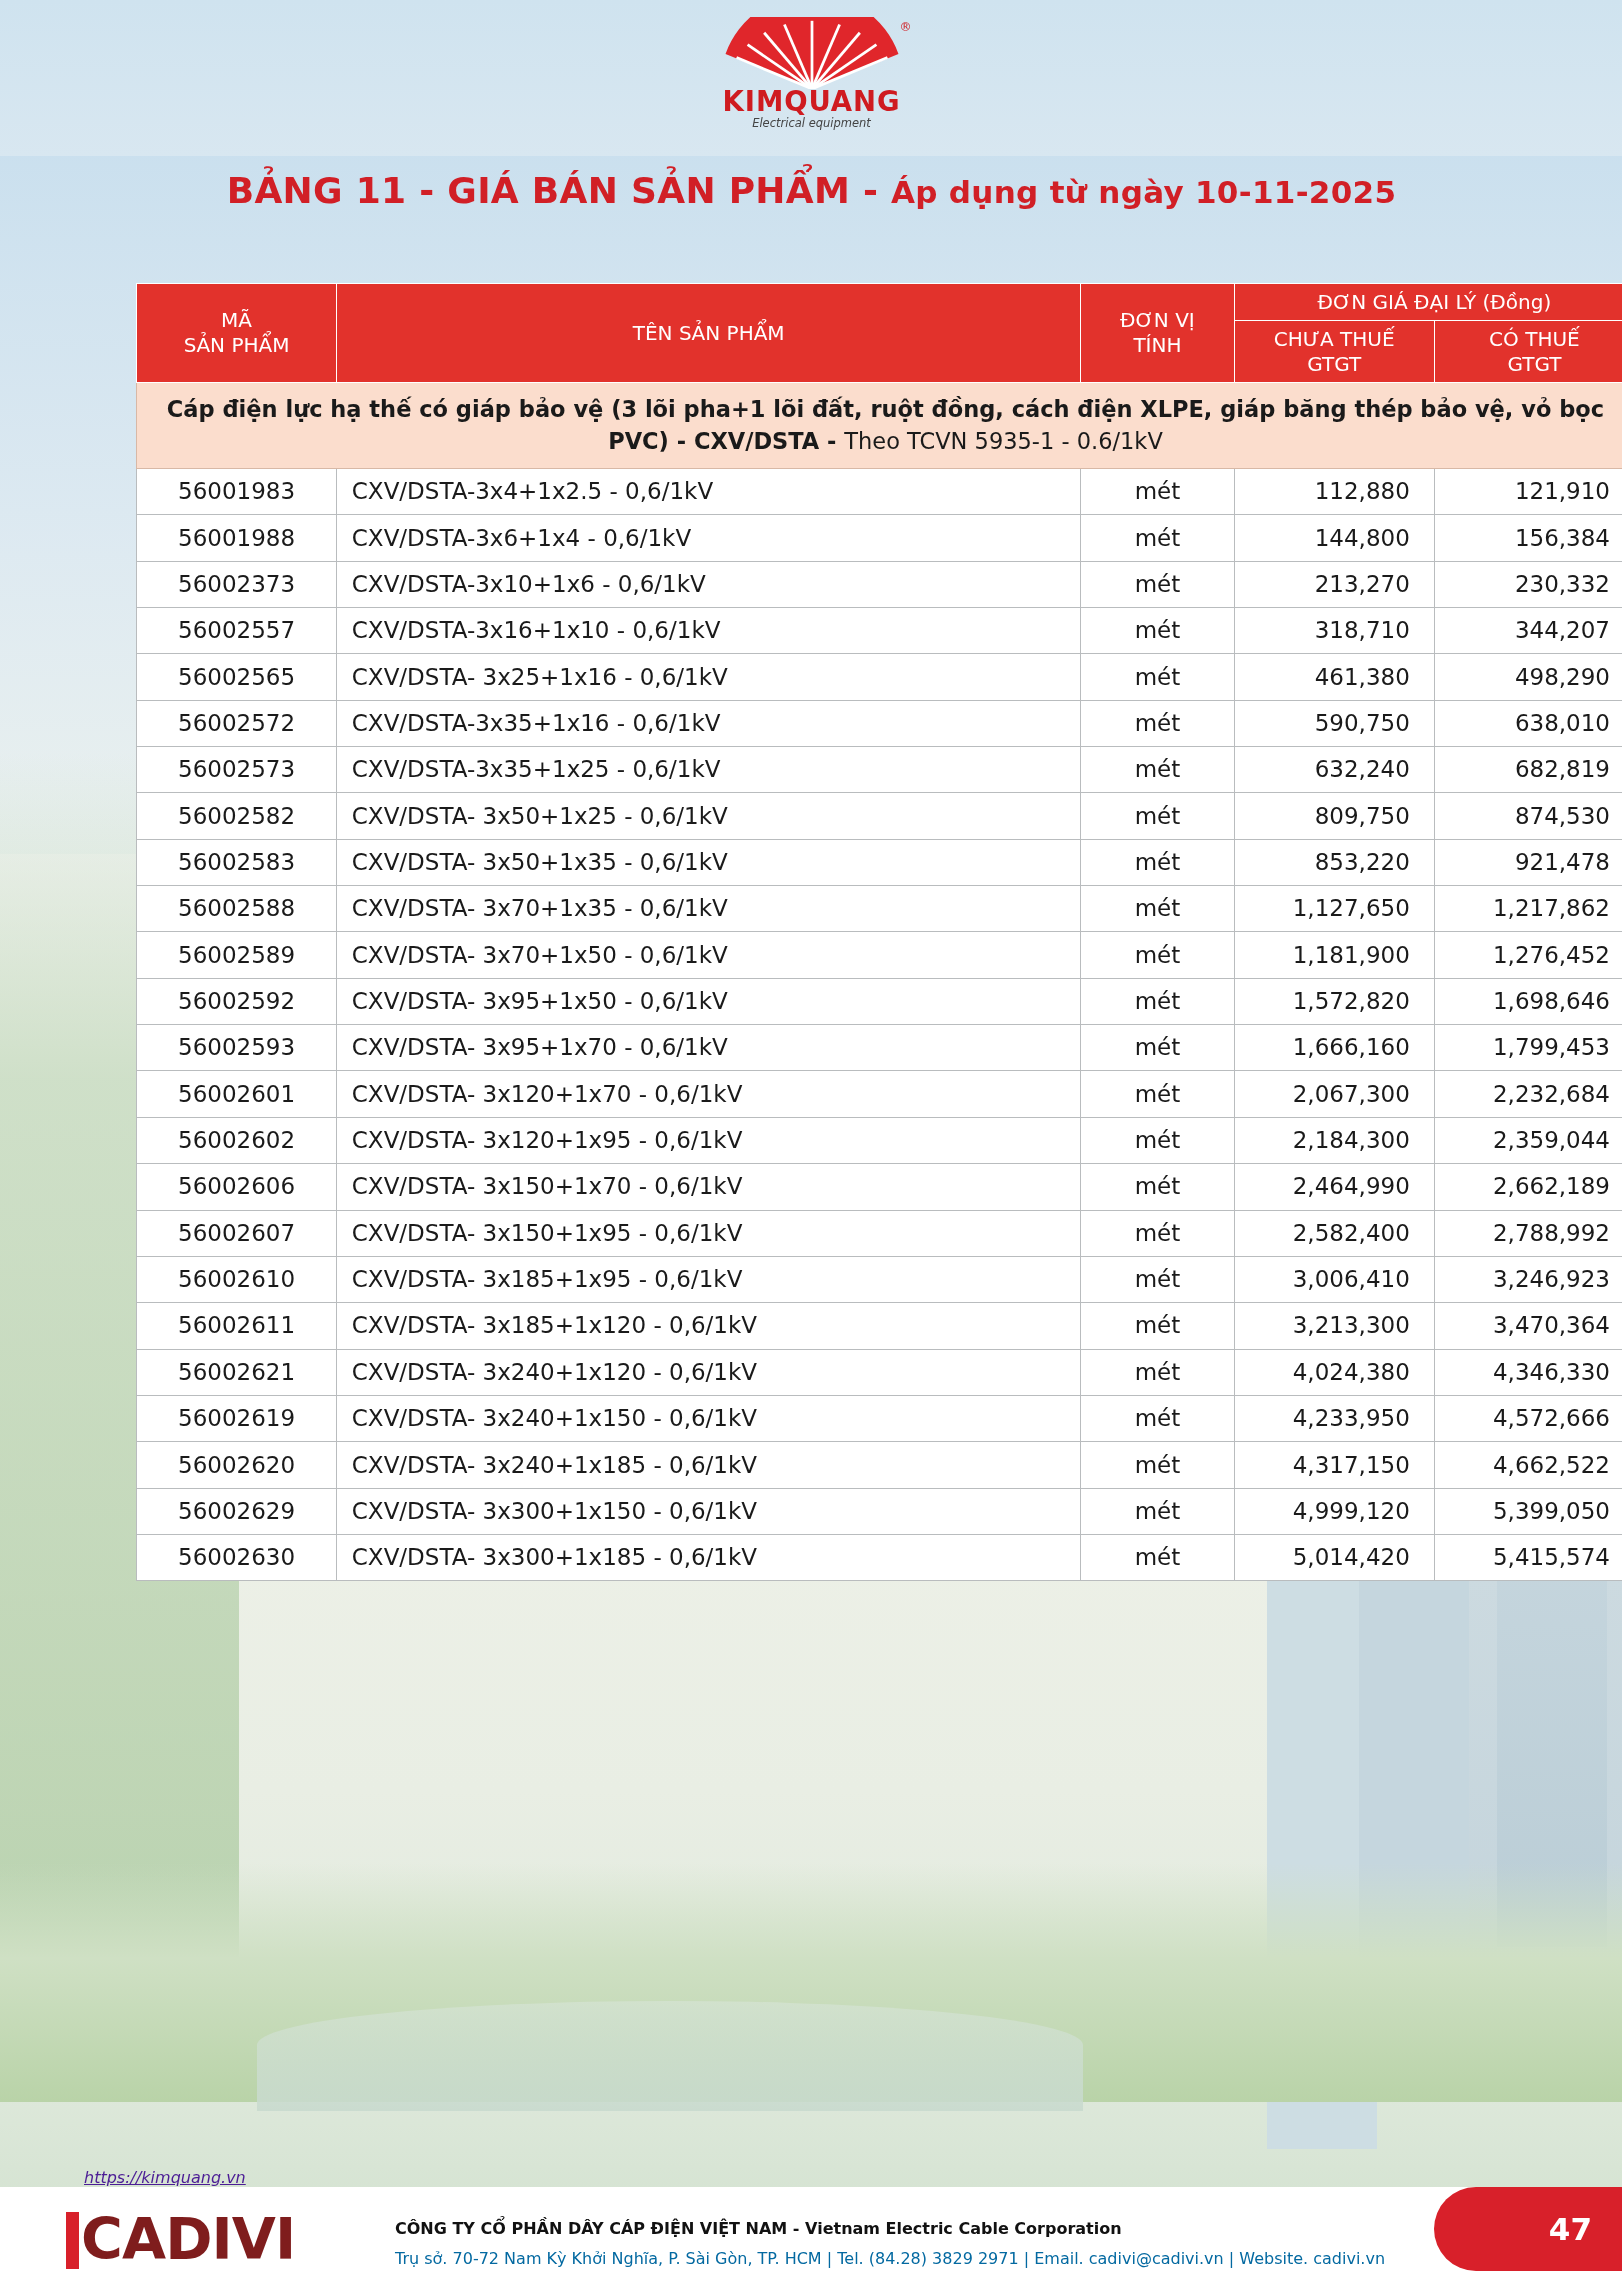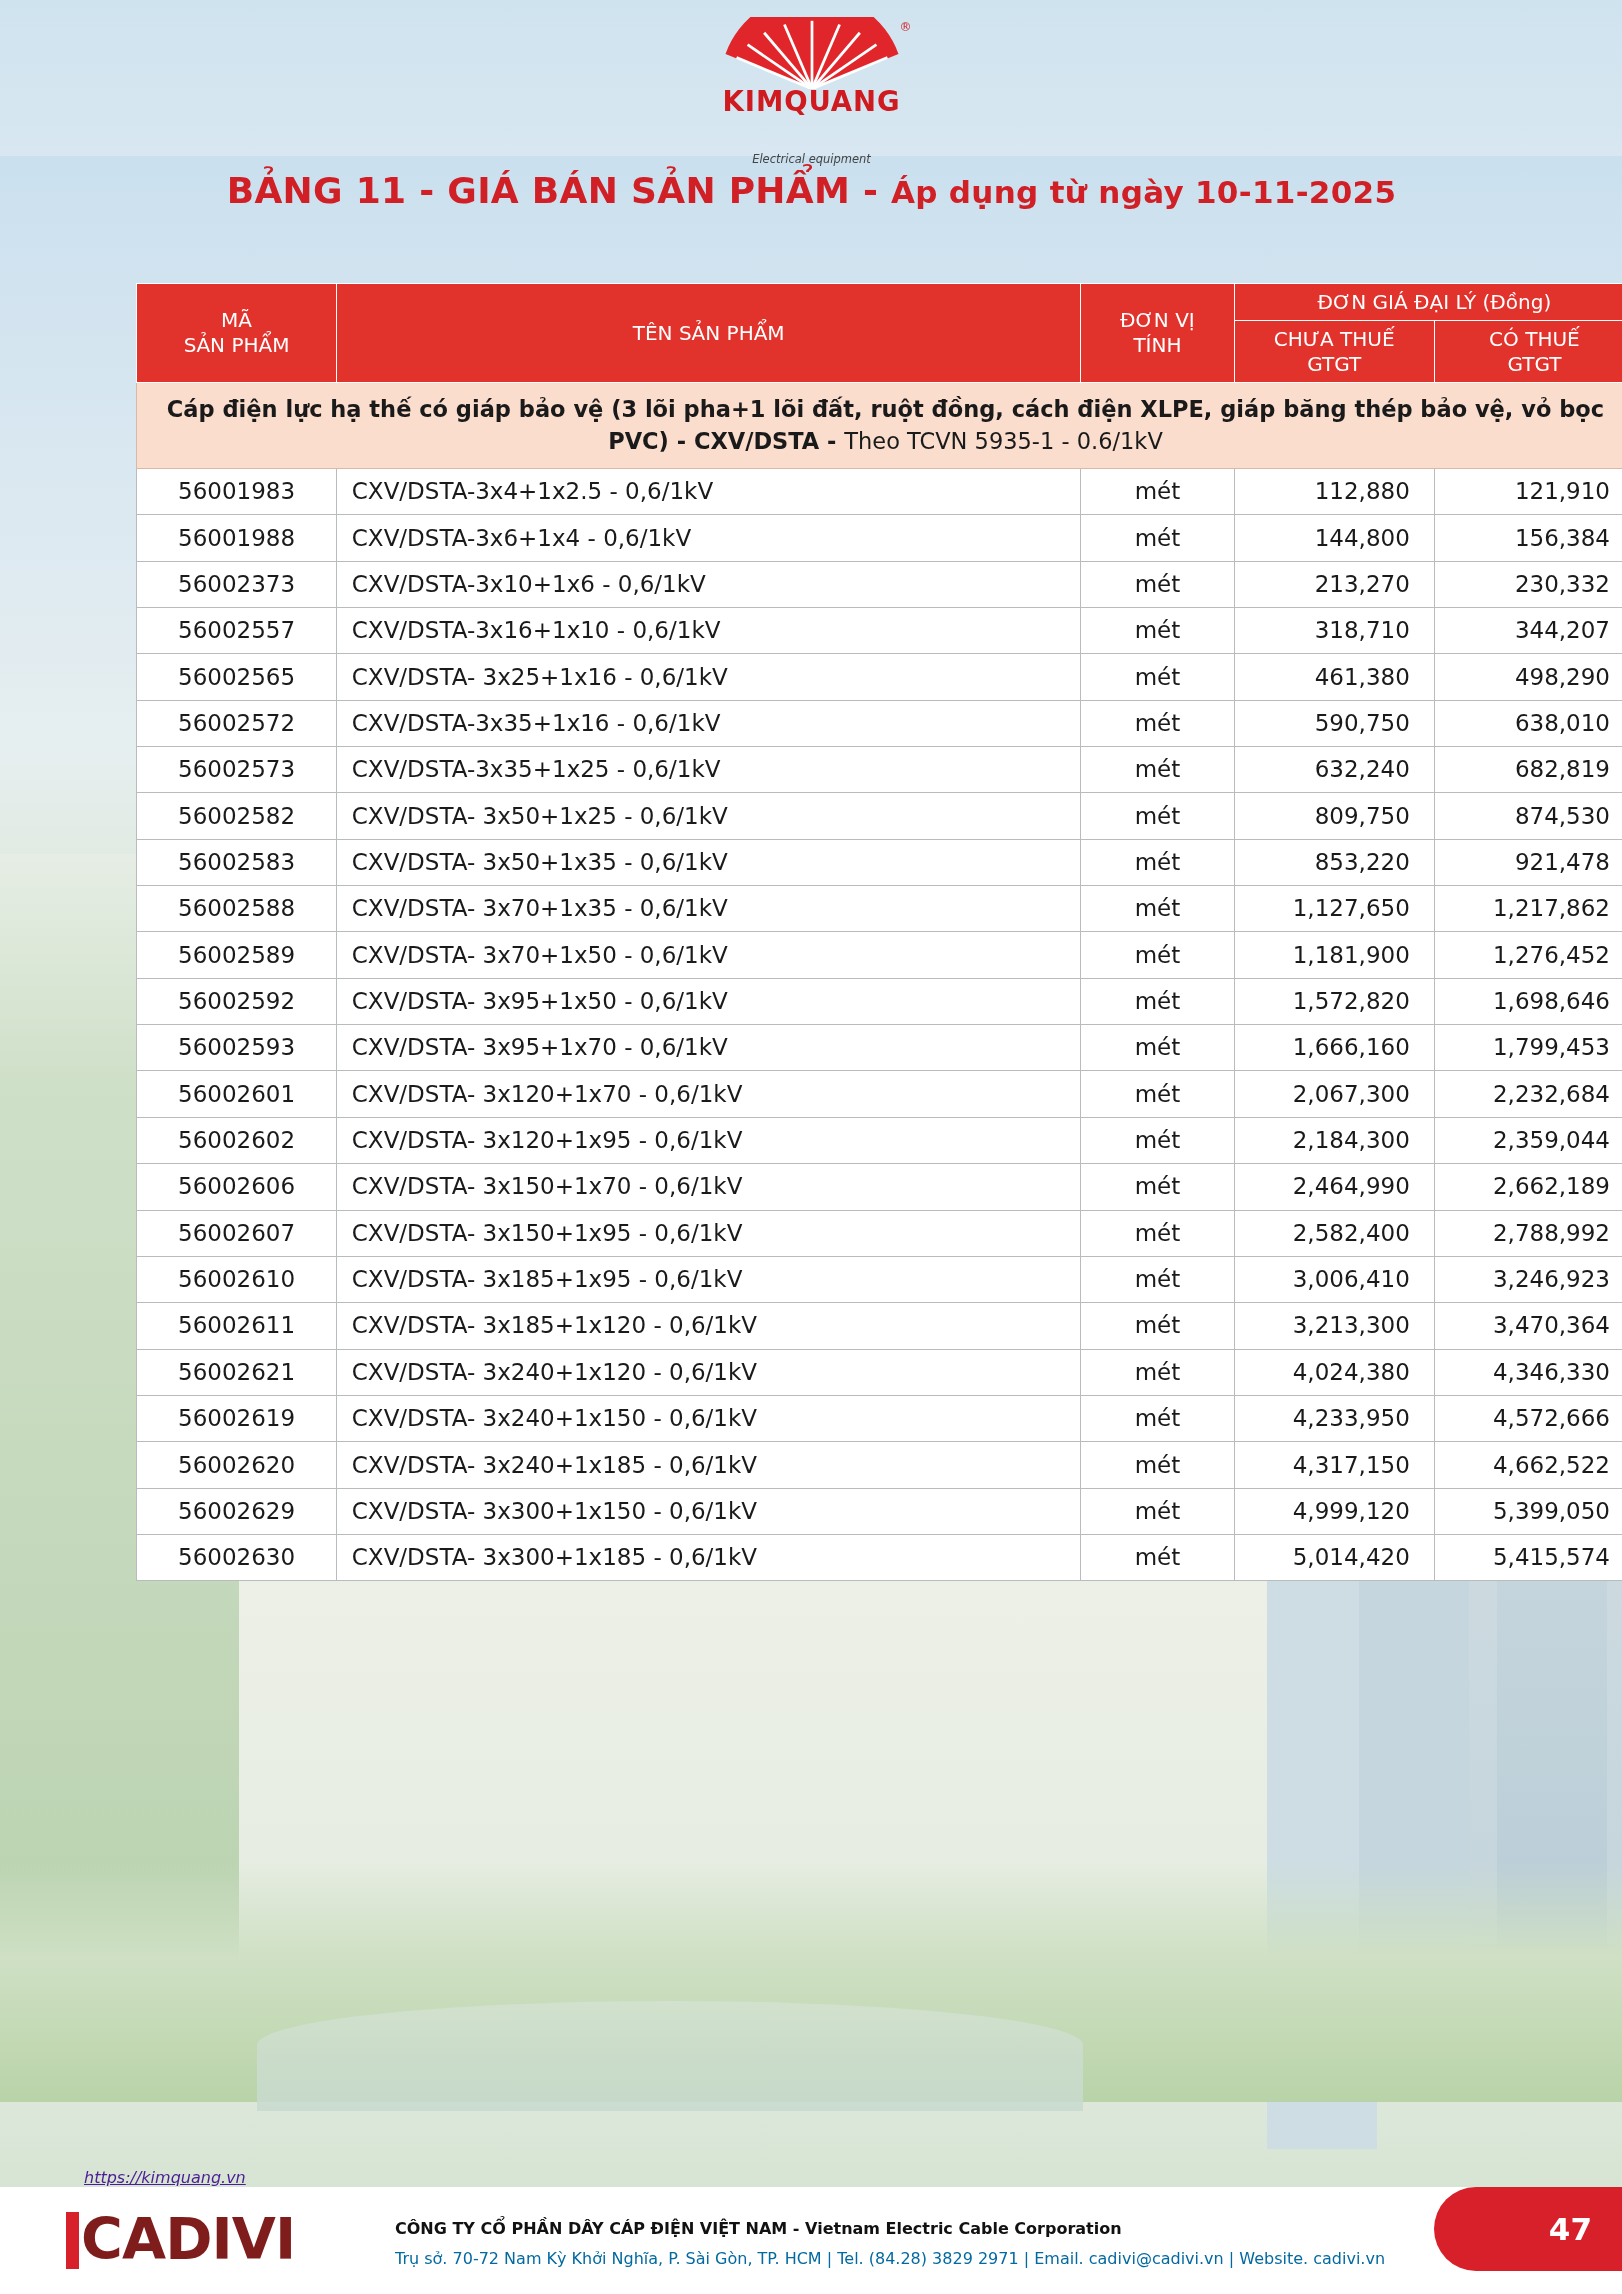--- a/index.html
+++ b/index.html
@@ -90,21 +90,20 @@
     text-align: center;
   }
   .logo .sub {
     position: absolute;
     left: 50%; top: 99px;
     transform: translateX(-50%);
     font-size: 11.5px;
     font-style: italic;
     color: #444;
     white-space: nowrap;
-    margin-top: 36px;
   }
   .logo .reg {
     position:absolute;
     right: 5.5px; top: 3.7px;
     font-size: 12px;
     color: #cf1b20;
   }
 
   
   .title {

